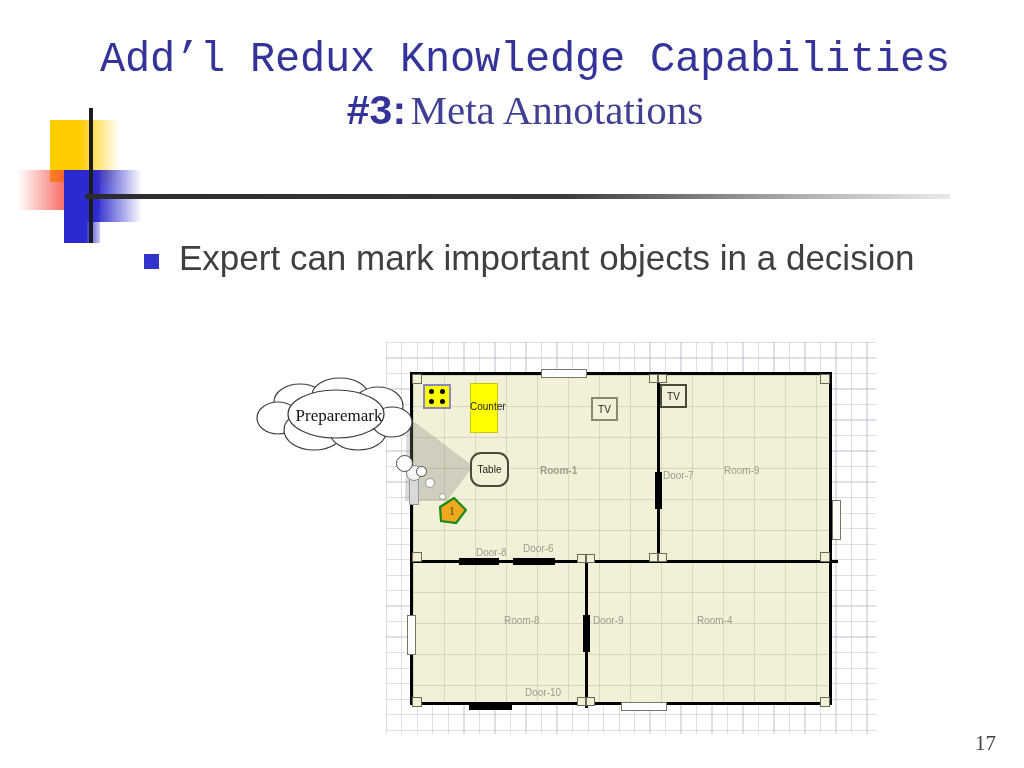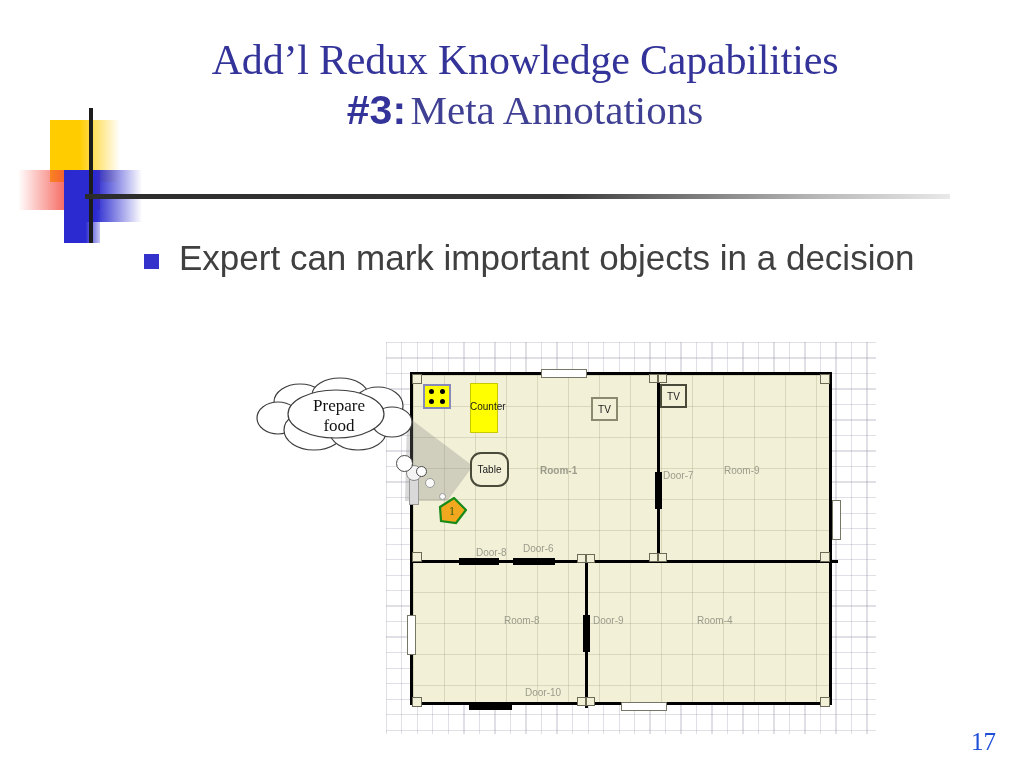--- a/index.html
+++ b/index.html
@@ -42,21 +42,21 @@
     background: linear-gradient(to right, #2b2b2b 0%, #3a3a3a 55%, #b9b9b9 85%, #e9e9e9 100%);
   }
 
   
   .title-wrap {
     position: absolute; left: 60px; top: 38px; width: 930px;
     text-align: center; color: #333399;
     line-height: 1.06;
   }
   .title-line1 {
-    font-family: Liberation Serif, serif;
+    font-family: Liberation Mono, monospace;
     font-size: 42px; font-weight: 400; letter-spacing: -0.2px;
   }
   .title-line2 { margin-top: 6px; white-space: nowrap; }
   .title-num {
     font-family: "Liberation Sans", sans-serif;
     font-size: 41px; font-weight: 700; color: #333399;
   }
   .title-sub {
     font-family: "Liberation Serif", serif;
     font-size: 41px; font-weight: 400; color: #3f3f93;
@@ -74,21 +74,21 @@
   .bullet-text {
     font-family: "Liberation Sans", sans-serif;
     font-size: 35px; color: #404040; line-height: 1.26;
     max-width: 760px;
   }
 
   
   .page-num {
     position: absolute; right: 28px; bottom: 12px;
     font-family: "Liberation Serif", serif;
-    font-size: 25px; color: #1d4ed8;
+    font-size: 21px; color: #404040;
   }
 
   
   #figure {
     position: absolute; left: 386px; top: 342px; width: 490px; height: 392px;
     background:
       repeating-linear-gradient(to right, rgba(150,150,170,0.30) 0 1px, rgba(0,0,0,0) 1px 15.5px),
       repeating-linear-gradient(to bottom, rgba(150,150,170,0.30) 0 1px, rgba(0,0,0,0) 1px 15.5px),
       #ffffff;
   }
@@ -177,21 +177,21 @@
     display: flex; align-items: center; justify-content: center;
     font-family: "Liberation Serif", serif; font-size: 12px; color: #2a5a12;
   }
   
   .bubble {
     position: absolute; left: 252px; top: 376px; width: 168px; height: 80px;
   }
   .bubble svg { display: block; }
   .bubble-text {
     position: absolute; left: 0; top: 0; width: 168px; height: 80px;
-    display: flex; flex-direction: column; align-items: center; justify-content: center;
+    display: flex; flex-direction: row; align-items: center; justify-content: center;
     font-family: "Liberation Serif", serif; font-size: 17px; color: #111111;
     line-height: 1.18; text-align: center; padding-left: 6px; box-sizing: border-box;
   }
   .tail-c1, .tail-c2 {
     position: absolute; border-radius: 50%; background: #ffffff; border: 1px solid #4a4a4a;
     box-sizing: border-box;
   }
 </style>
 </head>
 <body>
@@ -307,19 +307,19 @@
         <ellipse cx="126" cy="30" rx="25" ry="19"></ellipse>
         <ellipse cx="26" cy="42" rx="21" ry="16"></ellipse>
         <ellipse cx="62" cy="54" rx="30" ry="20"></ellipse>
         <ellipse cx="106" cy="56" rx="28" ry="18"></ellipse>
         <ellipse cx="140" cy="46" rx="20" ry="15"></ellipse>
         <ellipse cx="84" cy="38" rx="48" ry="24"></ellipse>
       </g>
     </svg>
     <div class="bubble-text">
       <span>Prepare</span>
-      <span>food</span>
+      <span>mark</span>
     </div>
   </div>
   <div class="tail-c1" style="position:absolute; left:396px; top:455px; width:17px; height:17px;"></div>
   <div class="tail-c2" style="position:absolute; left:416px; top:466px; width:11px; height:11px;"></div>
 
 </div>
 
 </body></html>

